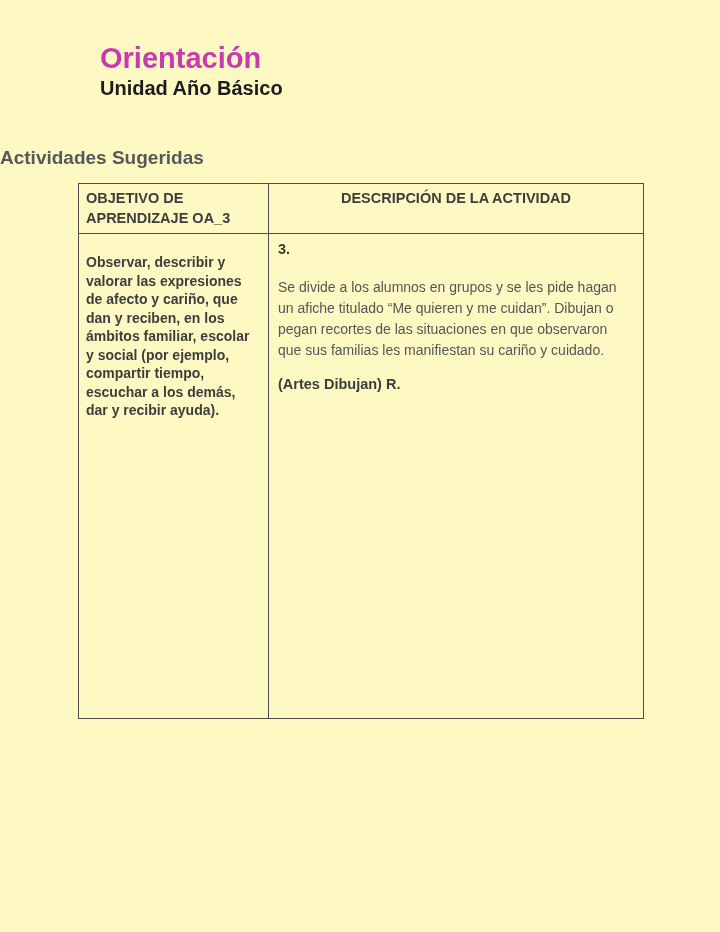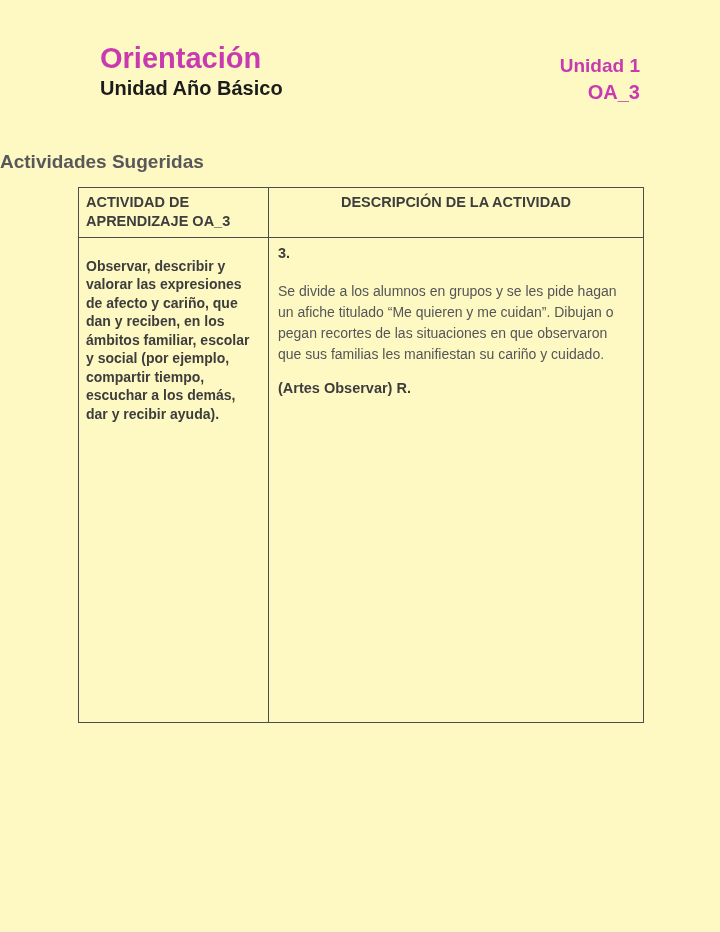--- a/index.html
+++ b/index.html
@@ -121,40 +121,36 @@
 </head>
 <body>
 
 <div class="page">
 
   <header class="doc-header">
     <div class="header-left">
       <div class="subject-title">Orientación</div>
       <div class="grade-subtitle">Unidad Año Básico</div>
     </div>
-    <div class="header-right">
-      <div class="unit-label">Unidad 1</div>
-      <div class="oa-code">OA_3</div>
-    </div>
   </header>
 
   <h2 class="section-title">Actividades Sugeridas</h2>
 
   <table class="activities-table">
     <thead>
       <tr>
-        <th class="col-objective">ACTIVIDAD DE APRENDIZAJE OA_3</th>
+        <th class="col-objective">OBJETIVO DE APRENDIZAJE OA_3</th>
         <th class="col-description">DESCRIPCIÓN DE LA ACTIVIDAD</th>
       </tr>
     </thead>
     <tbody>
       <tr>
         <td class="objective-cell">Observar, describir y valorar las expresiones de afecto y cariño, que dan y reciben, en los ámbitos familiar, escolar y social (por ejemplo, compartir tiempo, escuchar a los demás, dar y recibir ayuda).</td>
         <td class="description-cell">
           <p class="activity-number">3.</p>
           <p class="activity-text">Se divide a los alumnos en grupos y se les pide hagan un afiche titulado “Me quieren y me cuidan”. Dibujan o pegan recortes de las situaciones en que observaron que sus familias les manifiestan su cariño y cuidado.</p>
-          <p class="activity-tag">(Artes Observar) R.</p>
+          <p class="activity-tag">(Artes Dibujan) R.</p>
         </td>
       </tr>
     </tbody>
   </table>
 
 </div>
 
 </body></html>

